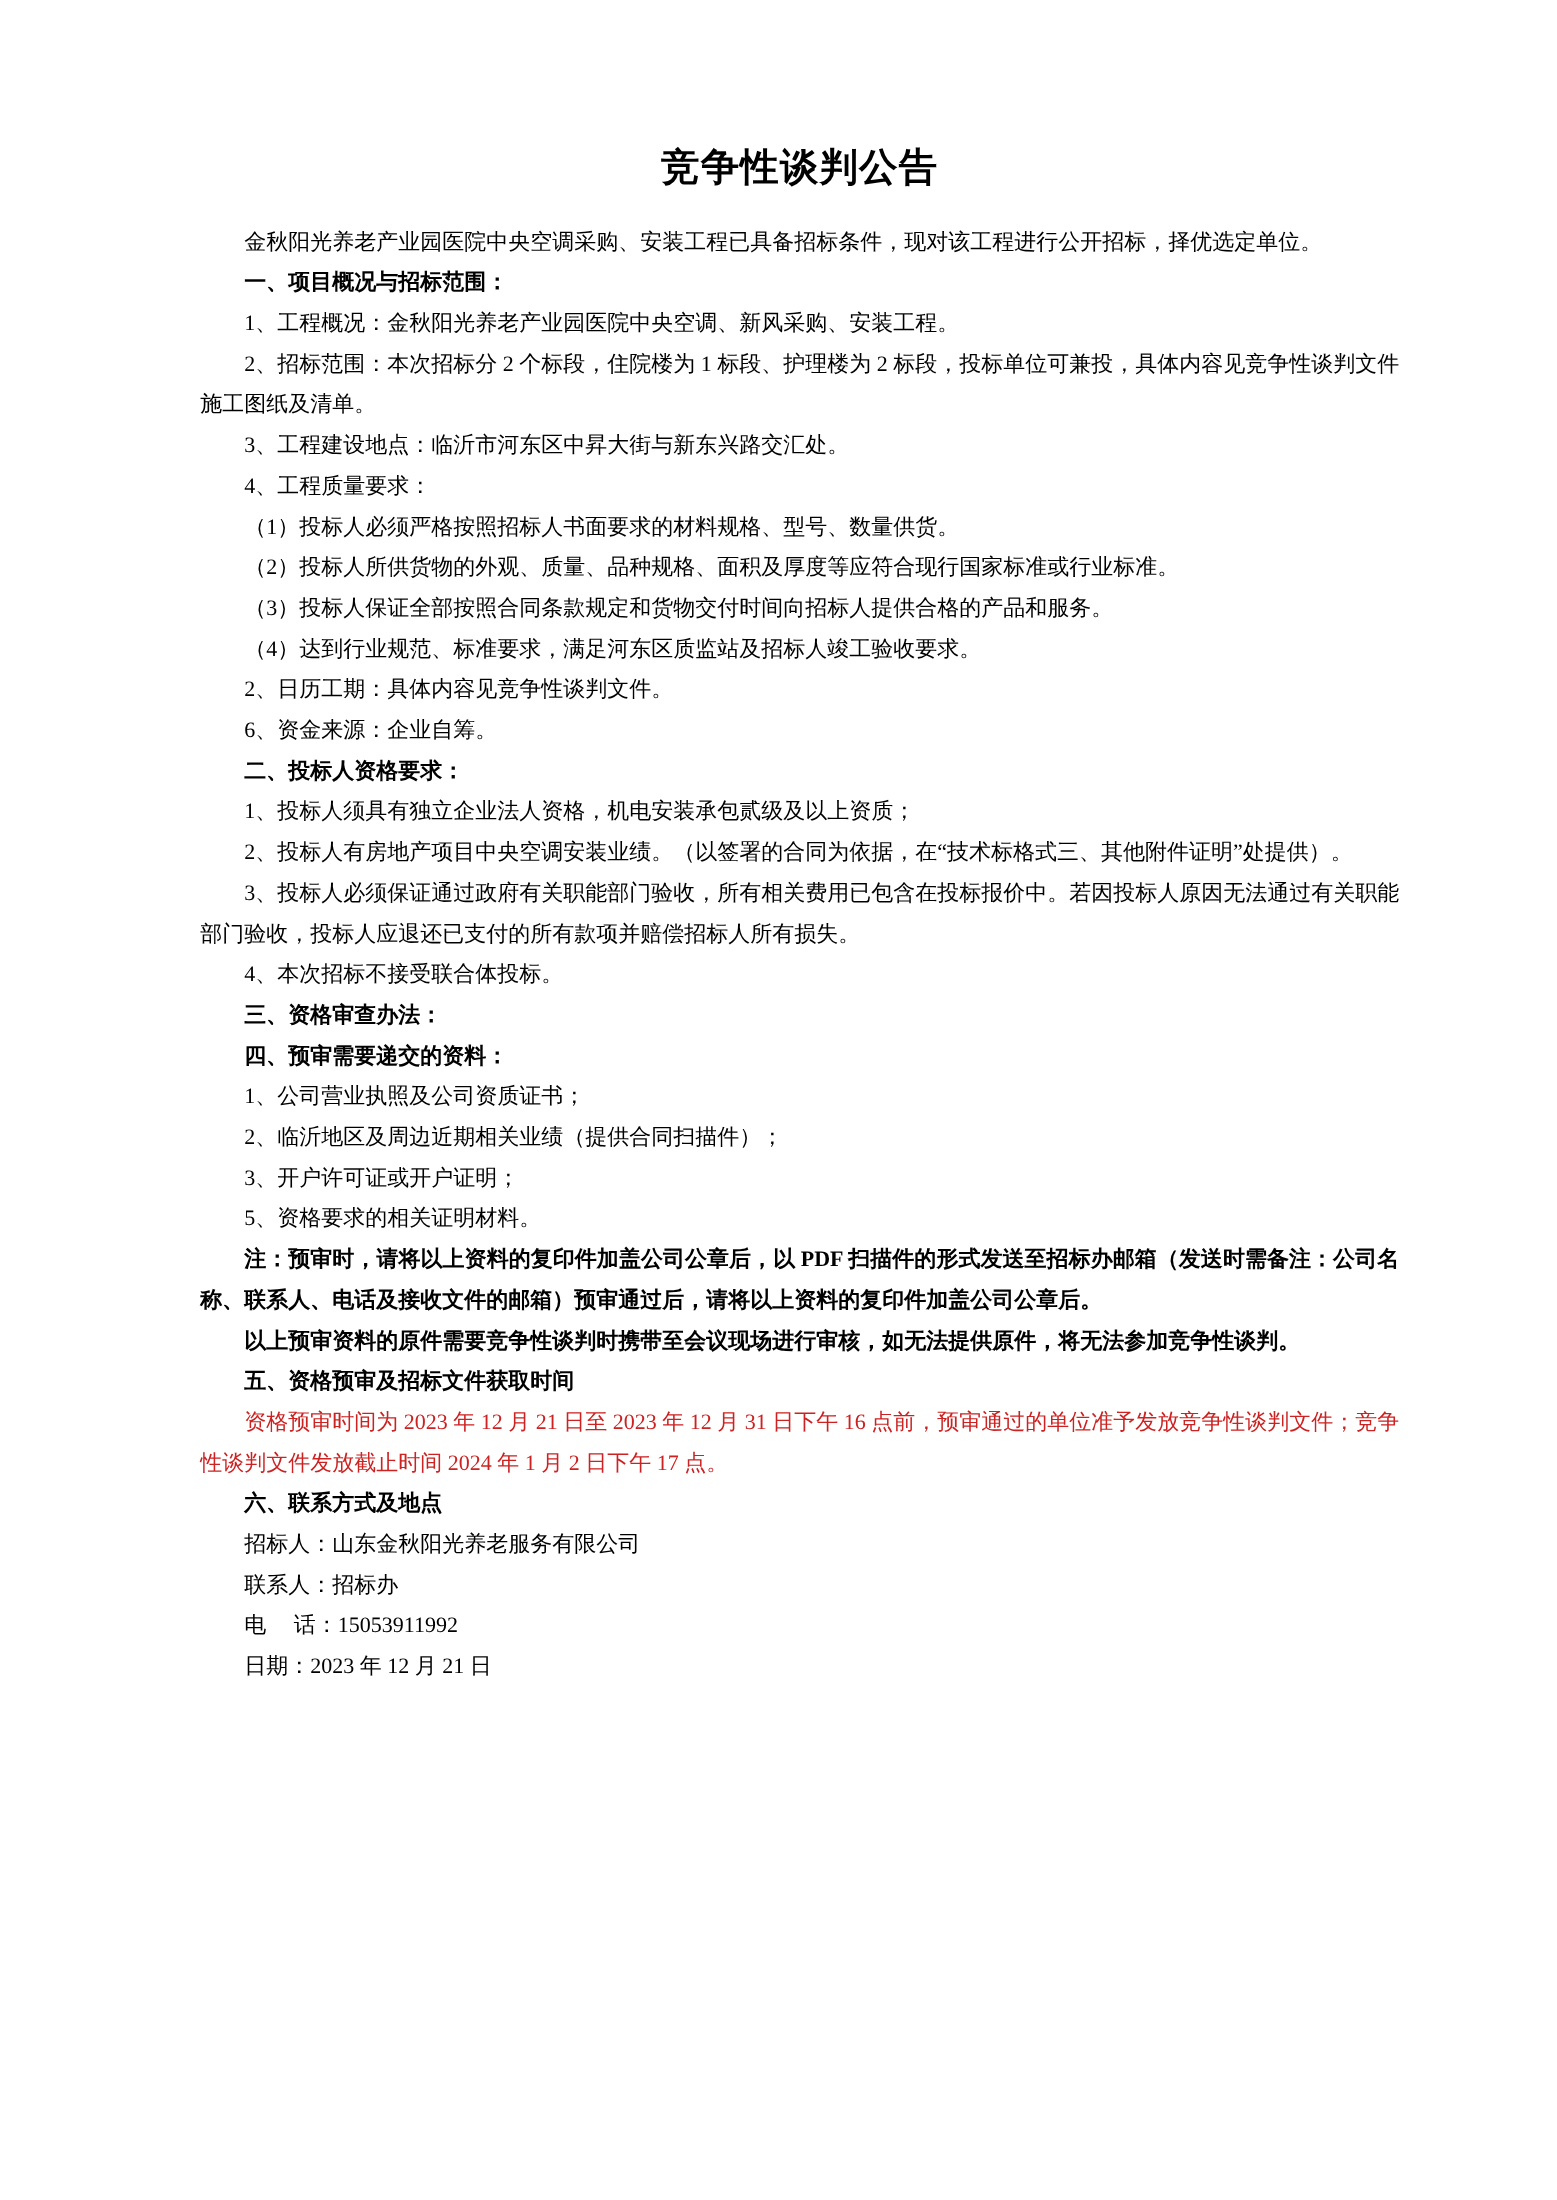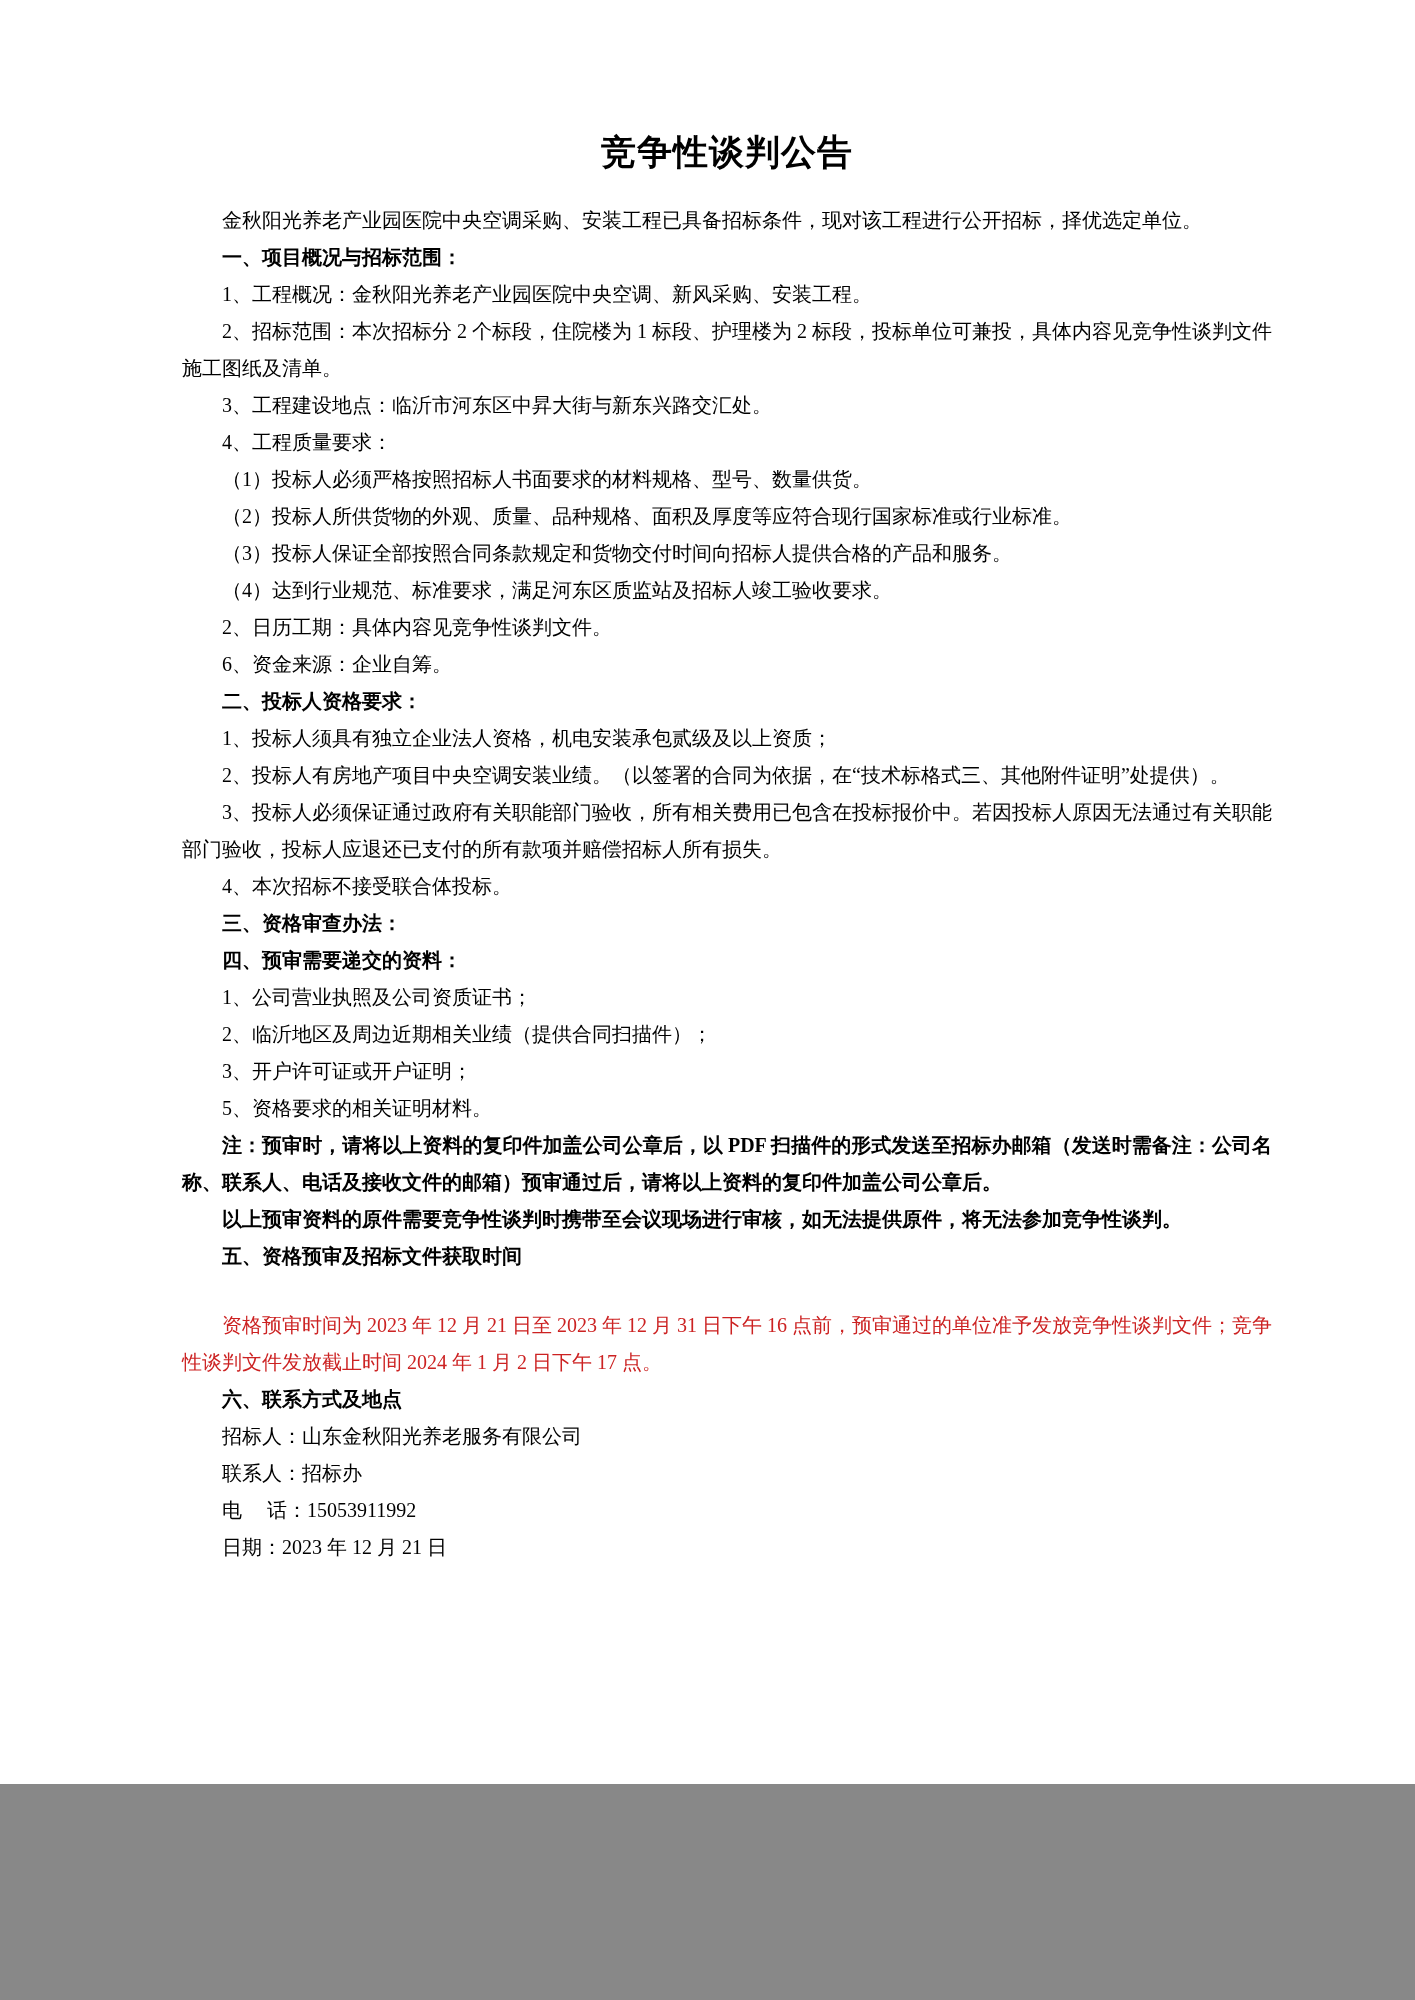--- a/index.html
+++ b/index.html
@@ -9,21 +9,21 @@
   }
   * { box-sizing: border-box; }
   html, body {
     margin: 0;
     padding: 0;
     background: #888;
   }
   .page {
     position: relative;
     width: 1415px;
-    height: 1784px;
+    height: 2000px;
     margin: 0 auto;
     background: var(--paper);
     color: var(--ink);
     font-family: "Liberation Serif", "DejaVu Serif", serif;
     overflow: hidden;
     padding-left: 44px;
   }
   .content {
     position: absolute;
     left: 182px;
@@ -41,21 +41,21 @@
   .para {
     margin: 0;
     font-size: 20px;
     line-height: 37px;
     text-align: justify;
     text-indent: 2em;
     word-break: break-all;
   }
   .para.heading { font-weight: 700; }
   .para.bold { font-weight: 700; }
-  .para.red { color: var(--red); margin-top: 32px; }
+  .para.red { color: var(--red); }
 </style>
 </head>
 <body>
 
 <div class="page">
   <div class="content">
     <h1 class="doc-title">竞争性谈判公告</h1>
 
     <p class="para normal">金秋阳光养老产业园医院中央空调采购、安装工程已具备招标条件，现对该工程进行公开招标，择优选定单位。</p>
     <p class="para heading">一、项目概况与招标范围：</p>

